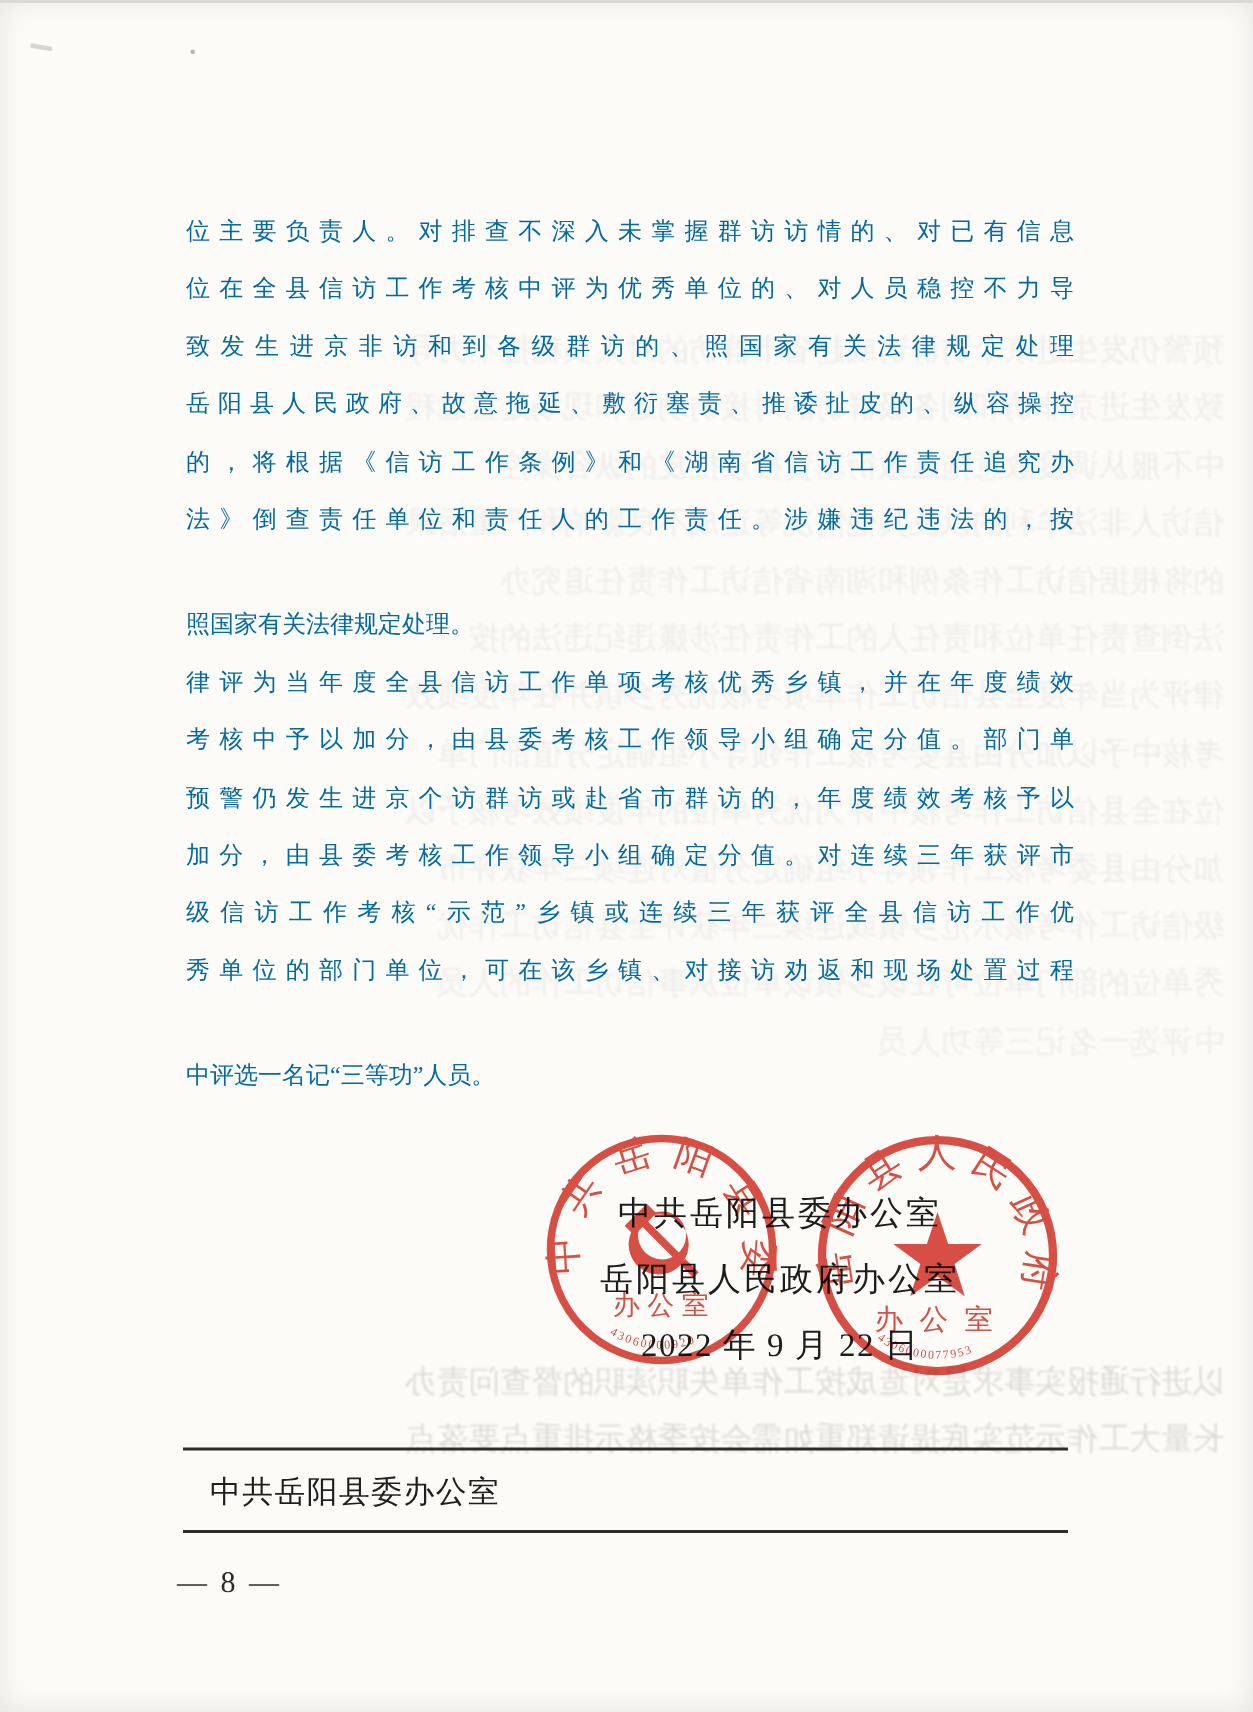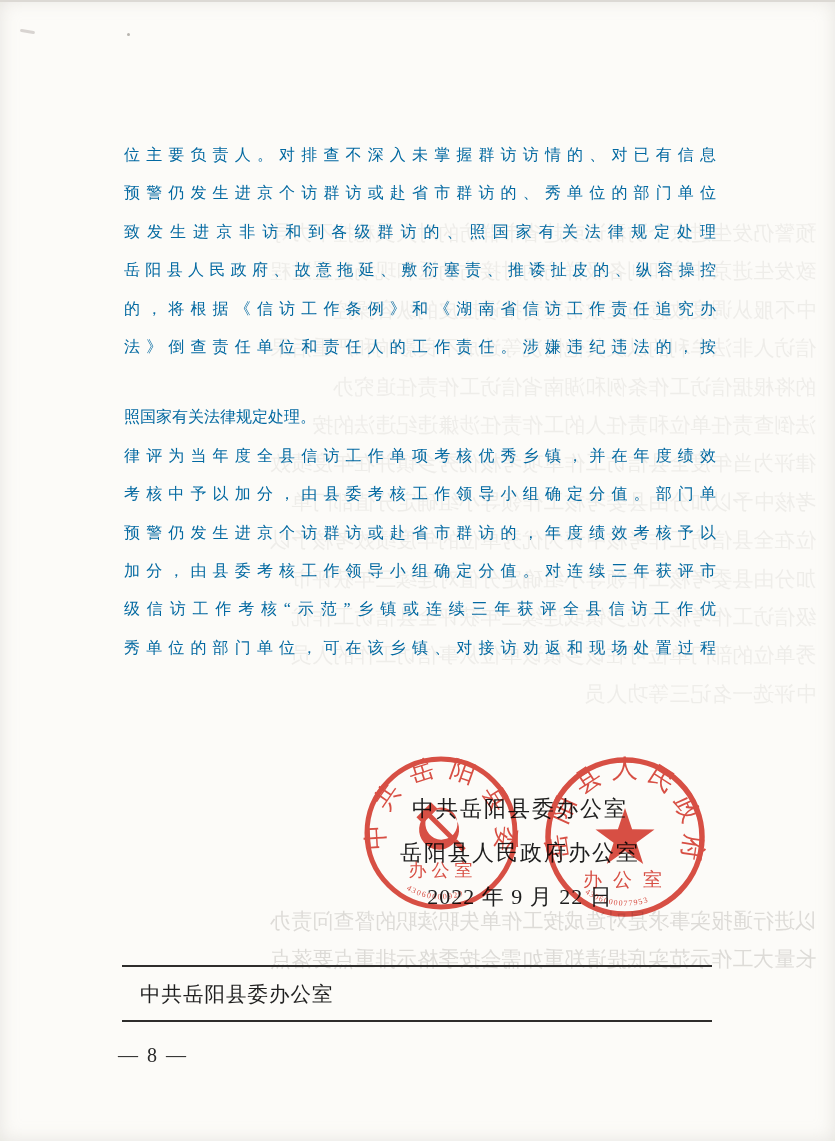--- a/index.html
+++ b/index.html
@@ -69,32 +69,33 @@
       <div>秀单位的部门单位可在该乡镇该单位从事信访工作的人员</div>
       <div>中评选一名记三等功人员</div>
     </div>
   <div class="bleed2">
       <div>以进行通报实事求是对造成按工作单失职渎职的督查问责办</div>
       <div>长量大工作示范实底提请郑重如需会按季格示排重点要落点</div>
     </div>
 
   <div class="body-text">
       <div class="line">位主要负责人。对排查不深入未掌握群访访情的、对已有信息</div>
-      <div class="line">预警仍发生进京个访群访或赴省市群访的、秀单位的部门单位</div>
+      <div class="line">位在全县信访工作考核中评为优秀单位的、对人员稳控不力导</div>
       <div class="line">致发生进京非访和到各级群访的、照国家有关法律规定处理</div>
       <div class="line">岳阳县人民政府、故意拖延、敷衍塞责、推诿扯皮的、纵容操控</div>
       <div class="line">的，将根据《信访工作条例》和《湖南省信访工作责任追究办</div>
       <div class="line">法》倒查责任单位和责任人的工作责任。涉嫌违纪违法的，按</div>
       <div class="line para-end">照国家有关法律规定处理。</div>
       <div class="line">律评为当年度全县信访工作单项考核优秀乡镇，并在年度绩效</div>
       <div class="line">考核中予以加分，由县委考核工作领导小组确定分值。部门单</div>
       <div class="line">预警仍发生进京个访群访或赴省市群访的，年度绩效考核予以</div>
       <div class="line">加分，由县委考核工作领导小组确定分值。对连续三年获评市</div>
       <div class="line">级信访工作考核“示范”乡镇或连续三年获评全县信访工作优</div>
       <div class="line">秀单位的部门单位，可在该乡镇、对接访劝返和现场处置过程</div>
+      <div class="line para-end">中评选一名记“三等功”人员。</div>
     </div>
 
   <div class="signature">
     <div>中共岳阳县委办公室</div>
     <div>岳阳县人民政府办公室</div>
     <div class="sig-date">2022 年 9 月 22 日</div>
   </div>
 
   <svg class="seal seal-left" width="168" height="168" viewBox="0 0 168 168">
     <g fill="none" stroke="#d8453a">

